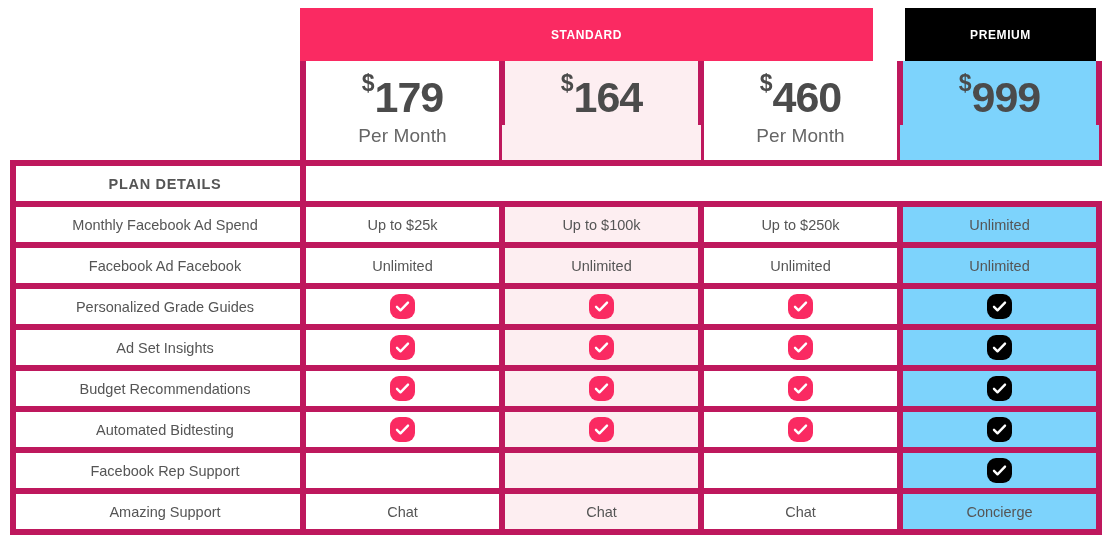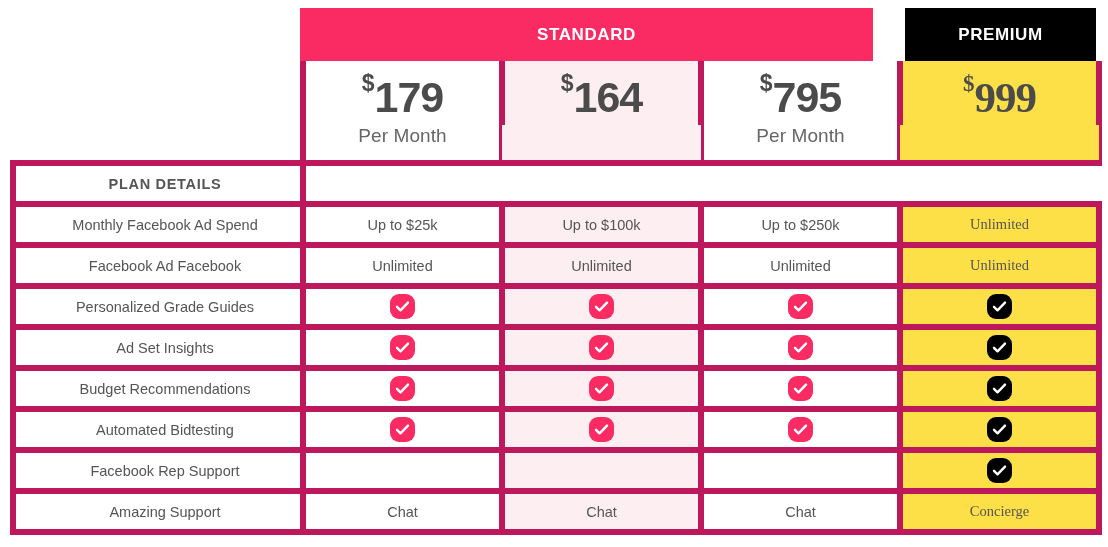--- a/index.html
+++ b/index.html
@@ -25,21 +25,21 @@
     height: 53px;
     width: 796px;
     display: flex;
   }
   .banner {
     display: flex;
     align-items: center;
     justify-content: center;
     height: 53px;
     color: #ffffff;
-    font-size: 17px;
+    font-size: 12px;
     font-weight: bold;
     letter-spacing: 0.6px;
   }
   .banner-standard { width: 597px; background: #fa2a62; }
   .banner-premium  { width: 199px; background: #000000; margin-left: 32px; }
 
   
   table.plan-table {
     position: absolute;
     left: 10px;
@@ -103,21 +103,21 @@
   td.plan-details-label {
     font-weight: bold;
     font-size: 15px;
     color: #3f3f3f;
     letter-spacing: 0.7px;
     height: 58px;
   }
 
   
   .col-standard-hl { background: #fdeef1; }
-  .col-premium     { background: #fde047; font-family: Liberation Serif, serif; }
+  .col-premium     { background: #7dd3fc; }
 
   
   .check {
     display: inline-block;
     width: 25px;
     height: 25px;
     border-radius: 9px;
     position: relative;
     vertical-align: middle;
   }
@@ -150,21 +150,21 @@
     <tbody id="table-body">
         <tr class="price-row">
           <td class="feature-blank"></td>
           <td class="">
             <div class="price"><span class="cur">$</span><span>179</span><span class="per-month">Per Month</span></div>
           </td>
           <td class="col-standard-hl">
             <div class="price"><span class="cur">$</span><span>164</span><span class="per-month">Per Month</span></div>
           </td>
           <td class="">
-            <div class="price"><span class="cur">$</span><span>795</span><span class="per-month">Per Month</span></div>
+            <div class="price"><span class="cur">$</span><span>460</span><span class="per-month">Per Month</span></div>
           </td>
           <td class="col-premium">
             <div class="price"><span class="cur">$</span><span>999</span><span class="per-month">Per Month</span></div>
           </td>
         </tr>
         <tr>
           <td class="feature plan-details-label">PLAN DETAILS</td>
           <td class="" style="border-top: none; border-right: none; border-bottom: 1px solid rgb(233, 233, 233); border-left: none; border-image: initial; position: relative; top: -41px; height: 0px; padding: 0px;"></td>
           <td class="col-standard-hl" style="border-top: none; border-right: none; border-bottom: 1px solid rgb(233, 233, 233); border-left: none; border-image: initial; position: relative; top: -41px; height: 0px; padding: 0px;"></td>
           <td class="" style="border-top: none; border-right: none; border-bottom: 1px solid rgb(233, 233, 233); border-left: none; border-image: initial; position: relative; top: -41px; height: 0px; padding: 0px;"></td>

